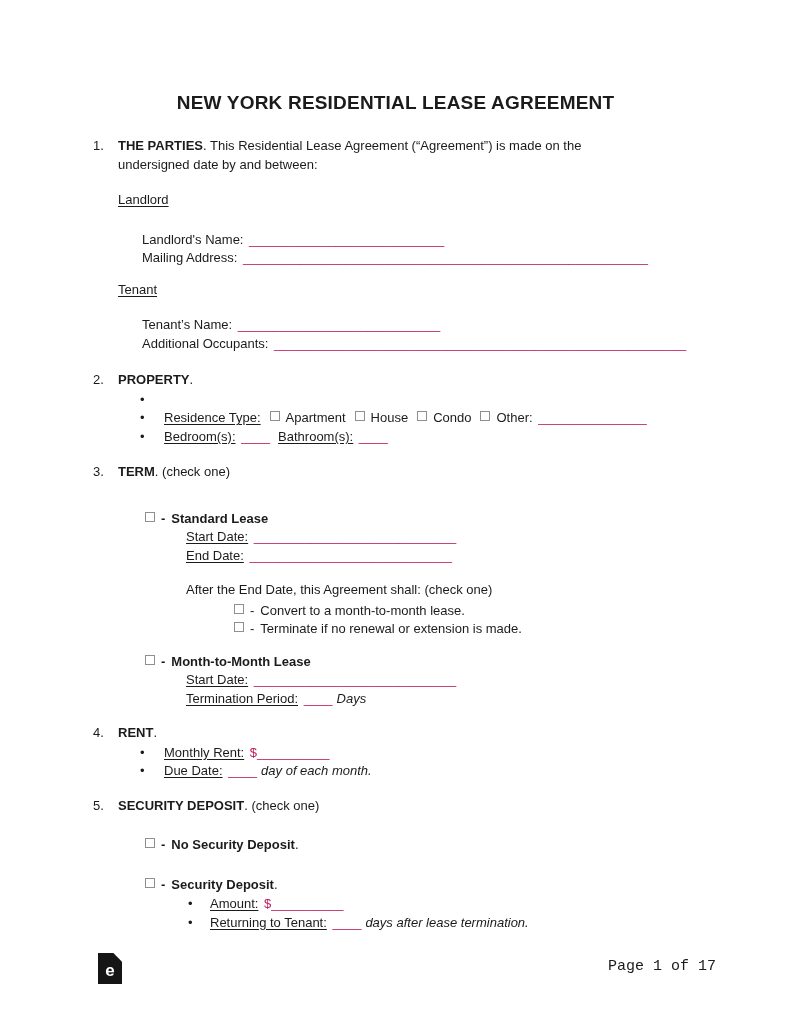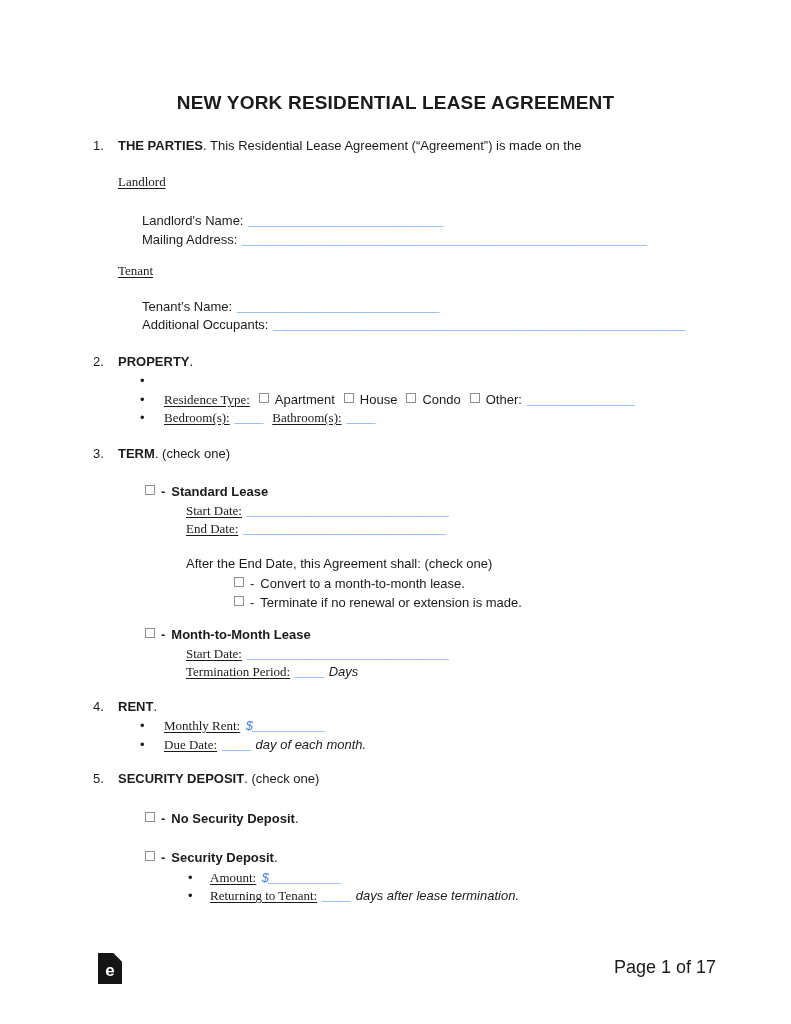--- a/index.html
+++ b/index.html
@@ -16,21 +16,21 @@
   }
   .title {
     margin-top: 92px;
     text-align: center;
     font-weight: bold;
     font-size: 19px;
     line-height: 21px;
     letter-spacing: 0.2px;
   }
   .b { font-weight: bold; }
-  .u { text-decoration: underline; text-underline-offset: 2px; font-family: Liberation Serif, serif; }
+  .u { text-decoration: underline; text-underline-offset: 2px; }
   .numrow { display: flex; margin-left: 93px; }
   .num { width: 25px; flex: none; }
   .numbody { max-width: 560px; }
   .indent1 { margin-left: 118px; }
   .indent2 { margin-left: 142px; }
   .brow { display: flex; margin-left: 140px; }
   .bullet { width: 24px; flex: none; }
   .brow.deep { margin-left: 188px; }
   .deep .bullet { width: 22px; }
   .crow { margin-left: 145px; }
@@ -39,30 +39,30 @@
   .cb {
     display: inline-block;
     width: 8px; height: 8px;
     border: 1px solid #8f8f8f;
     background: #fff;
     margin-right: 6px;
     vertical-align: 1px;
   }
   .opt { margin-left: 9px; }
   .dash { margin-right: 6px; }
-  .blank { margin-left: 2px; white-space: nowrap; color: #3b82f6; font-style: italic; }
+  .blank { margin-left: 2px; white-space: nowrap; color: #be185d; }
   .suffix { margin-left: 4px; font-style: italic; }
   .ml8 { margin-left: 8px; }
   .g1  { margin-top: 1px; }
   .g2  { margin-top: 2px; }
   .g13 { margin-top: 13px; }
   .g16 { margin-top: 16px; }
   .g17 { margin-top: 17px; }
   .g18 { margin-top: 18px; }
-  .g20 { margin-top: 20px; }
+  .g20 { margin-top: 28px; }
   .g21 { margin-top: 21px; }
   .g22 { margin-top: 14px; }
   .g24 { margin-top: 24px; }
   .footer-logo {
     position: absolute;
     left: 98px; top: 953px;
     width: 24px; height: 31px;
     background: #151515;
     clip-path: polygon(0 0, 64% 0, 100% 28%, 100% 100%, 0 100%);
     display: flex; align-items: center; justify-content: center;
@@ -70,35 +70,37 @@
   .logo-letter {
     color: #ffffff;
     font-weight: bold;
     font-size: 17px;
     line-height: 1;
     margin-top: 4px;
   }
   .page-num {
     position: absolute;
     right: 75px; top: 959px;
-    font-size: 18px;
+    font-size: 15px;
     line-height: 16px;
+    font-family: Liberation Mono, monospace;
   }
 </style>
 </head>
 <body>
 
 <div class="page">
 
   <div class="title">NEW YORK RESIDENTIAL LEASE AGREEMENT</div>
 
   <div class="numrow g24">
     <span class="num">1.</span>
     <div class="numbody">
       <div><span class="b">THE PARTIES</span><span>. This Residential Lease Agreement (“Agreement”) is made on the</span></div>
+      <div>undersigned date by and between:</div>
     </div>
   </div>
 
   <div class="indent1 g17"><span class="u">Landlord</span></div>
 
   <div class="indent2 g21">
     <span>Landlord's Name:</span>
     <span class="blank">___________________________</span>
   </div>
   <div class="indent2">

